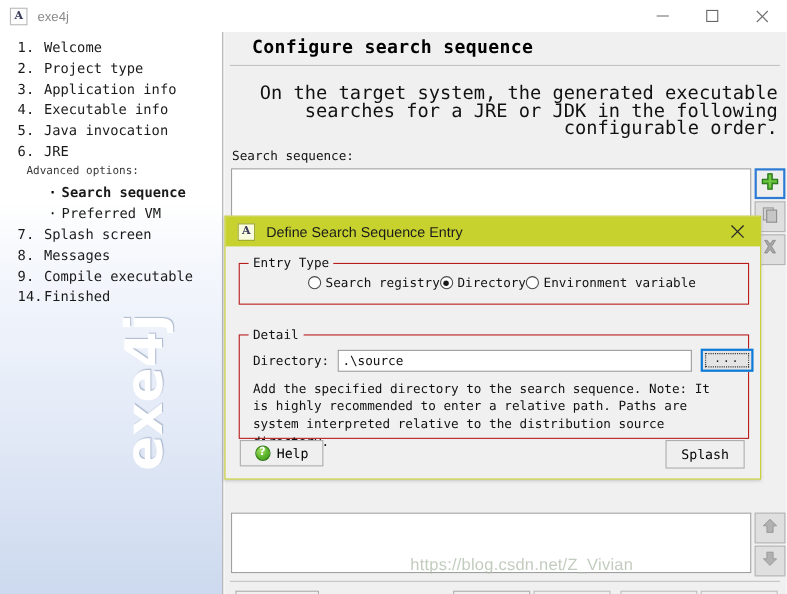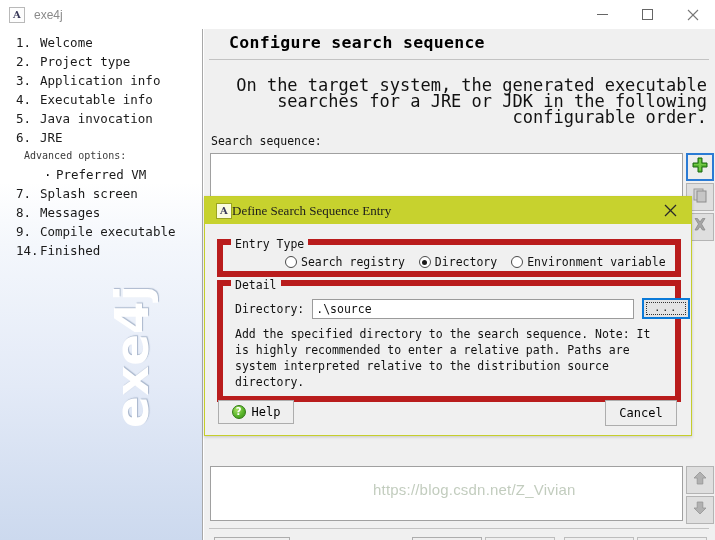--- a/index.html
+++ b/index.html
@@ -295,56 +295,56 @@
     display: flex;
     align-items: center;
     justify-content: center;
     font-family: "DejaVu Serif", serif;
     font-size: 10px;
     font-weight: bold;
     color: #3a3a5a;
     box-sizing: border-box;
   }
   .dlg-title {
-    font-family: Liberation Serif, serif;
+    margin-left: 10px;
+    font-family: Liberation Sans, sans-serif;
     font-size: 13px;
     color: #1c1c1c;
   }
   .dlg-close {
     position: absolute;
     right: 6px; top: 0;
     width: 30px; height: 27px;
     display: flex;
     align-items: center;
     justify-content: center;
     color: #2a2a2a;
   }
 
   .group {
     position: absolute;
-    border: 6px solid #b91c1c;
+    border: 1px solid #b91c1c;
     box-sizing: border-box;
   }
   .group-legend {
     position: absolute;
     top: -8px; left: 8px;
     background: #f0f0f0;
     padding: 0 4px;
     font-size: 11.5px;
     color: #111;
   }
   .group-entry { left: 12px; top: 42px; width: 464px; height: 38px; }
-  .group-detail { left: 12px; top: 83px; width: 464px; height: 122px; }
+  .group-detail { left: 12px; top: 107px; width: 464px; height: 95px; }
 
   .radio-row {
     position: absolute;
     left: 62px; top: 10px;
     display: flex;
     align-items: flex-start;
-    gap: 14px;
     font-size: 11.5px;
     color: #111;
   }
   .radio-item {
     display: flex;
     align-items: center;
     gap: 4px;
     white-space: nowrap;
   }
   .radio {
@@ -425,21 +425,21 @@
   }
   .dlg-cancel-btn {
     position: absolute;
     left: 400px; top: 203px;
     width: 72px; height: 26px;
   }
 
   
   .url-watermark {
     position: absolute;
-    left: 373px; top: 481px;
+    left: 373px; top: 505px;
     font-family: "Liberation Sans", sans-serif;
     font-size: 15px;
     color: rgba(168,182,163,0.70);
     white-space: nowrap;
     pointer-events: none;
     letter-spacing: 0.2px;
   }
 </style>
 </head>
 <body>
@@ -492,20 +492,23 @@
         <span class="num">5.</span>
         <span>Java invocation</span>
       </div>
       <div class="step">
         <span class="num">6.</span>
         <span>JRE</span>
       </div>
 
       <div class="adv-label">Advanced options:</div>
 
+      <div class="sub-step active">
+        <span class="bullet">·</span><span>Search sequence</span>
+      </div>
       <div class="sub-step">
         <span class="bullet">·</span><span>Preferred VM</span>
       </div>
 
       <div class="step">
         <span class="num">7.</span>
         <span>Splash screen</span>
       </div>
       <div class="step">
         <span class="num">8.</span>
@@ -646,19 +649,19 @@
       </div>
 
       <div class="dir-hint">Add the specified directory to the search sequence. Note: It is highly recommended to enter a relative path. Paths are system interpreted relative to the distribution source directory.</div>
     </div>
 
     <div class="btn dlg-help-btn">
       <span class="help-icon">?</span>
       <span>Help</span>
     </div>
     <div class="btn dlg-cancel-btn">
-      <span>Cancel</span>
+      <span>Splash</span>
     </div>
   </div>
 
   <div class="url-watermark">https://blog.csdn.net/Z_Vivian</div>
 
 </div>
 
 </body></html>

